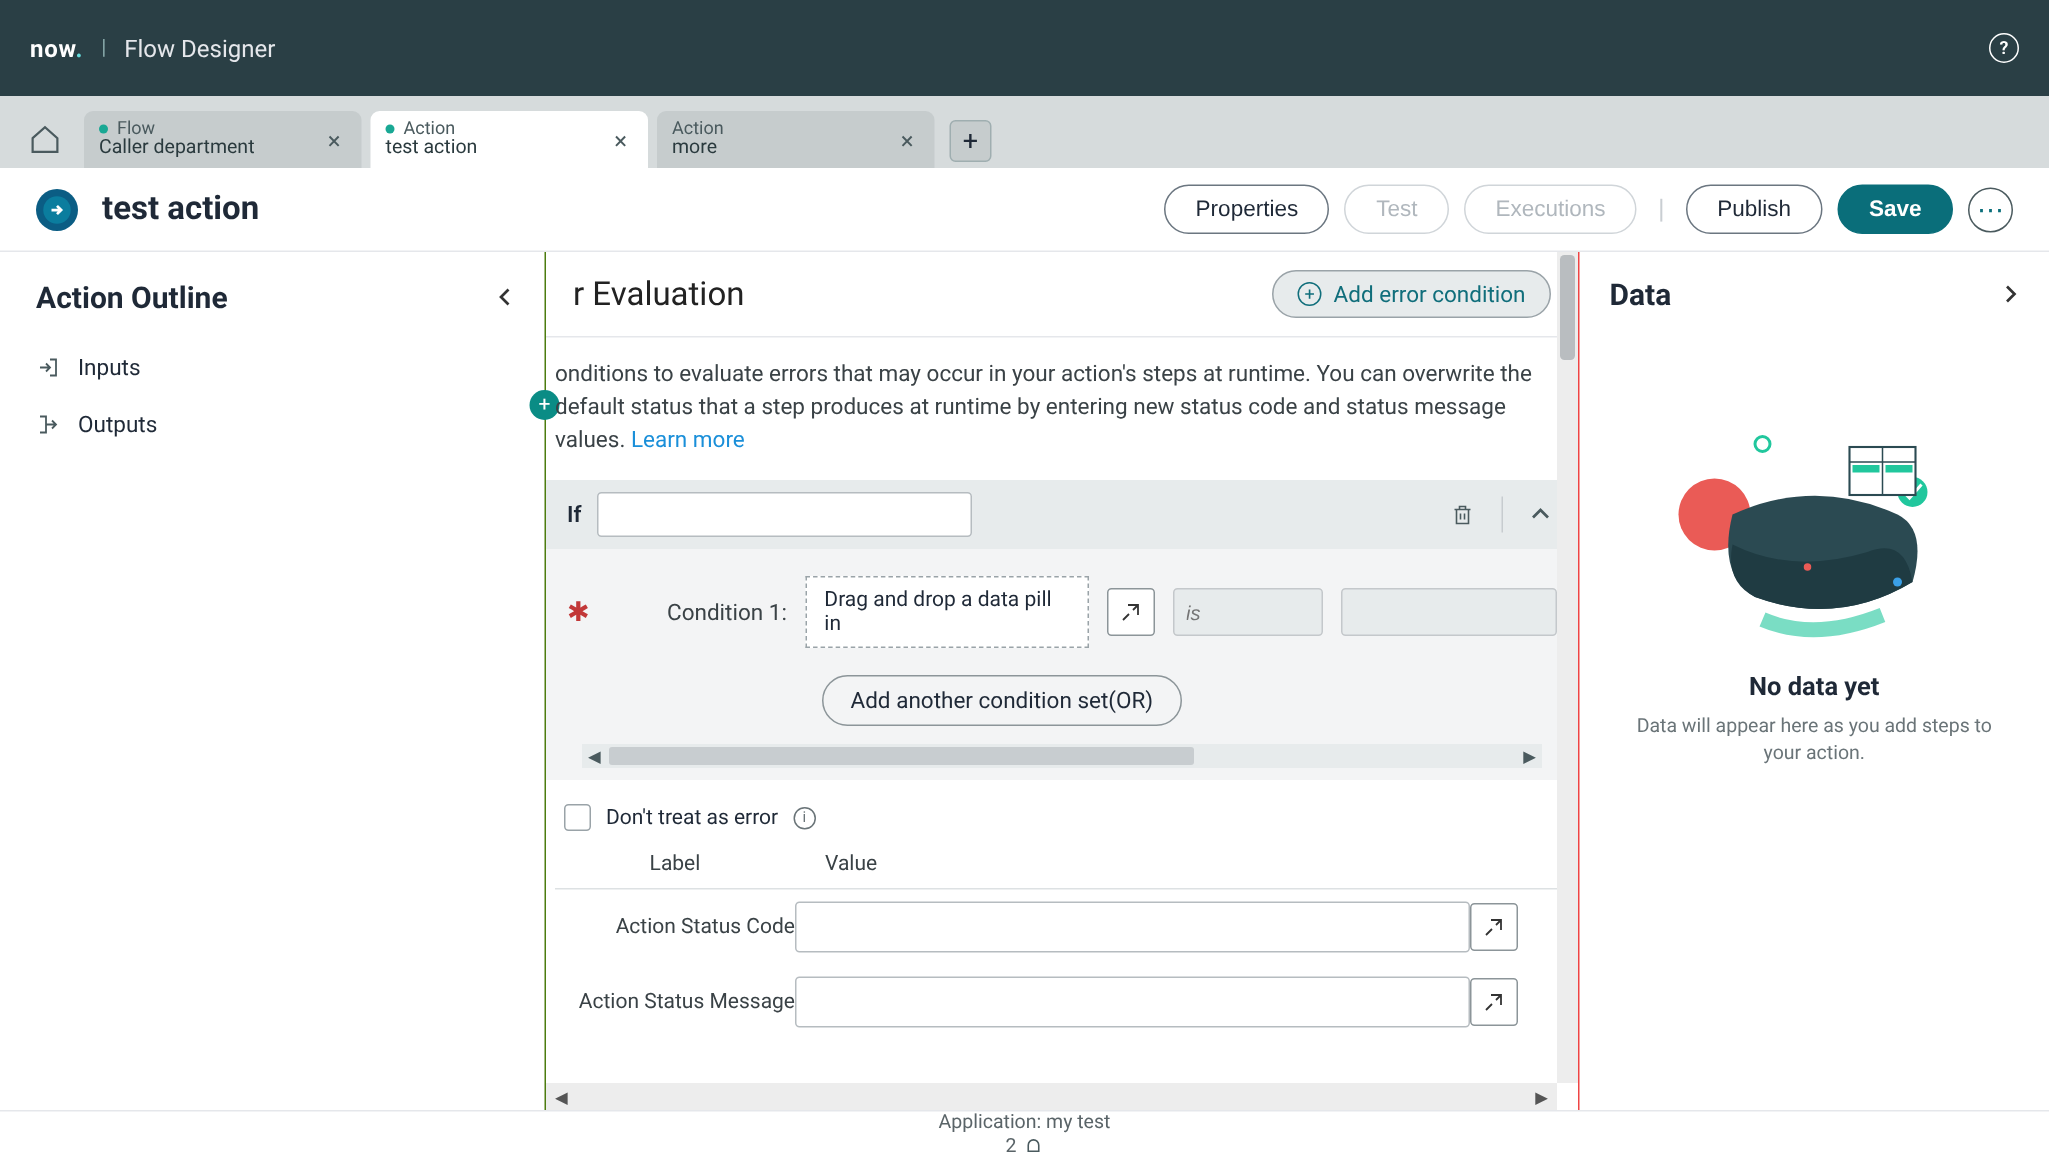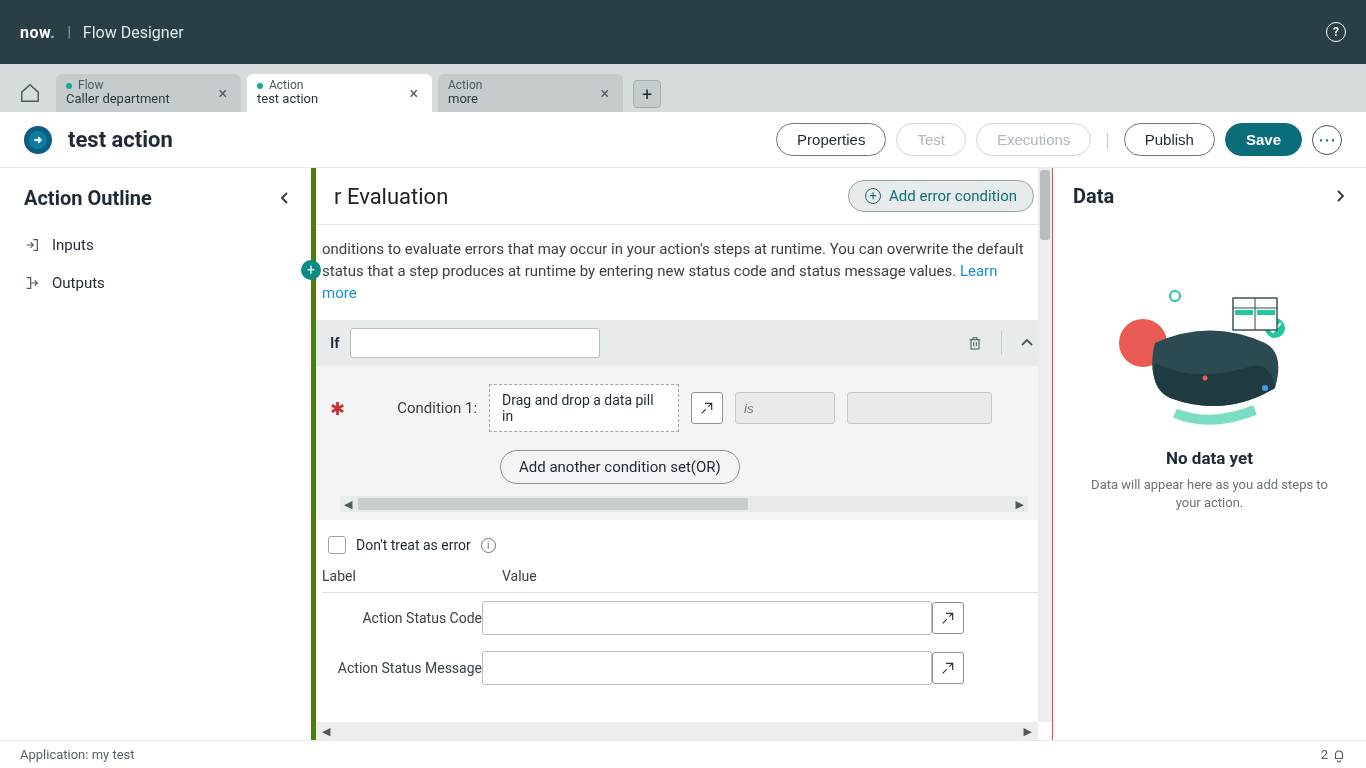--- a/index.html
+++ b/index.html
@@ -36,21 +36,21 @@
 .btn.disabled { color:#b0b7bd; border-color:#d0d5d9; cursor:default; }
 .btn.primary { background:#0a6e7a; color:#fff; border-color:#0a6e7a; font-weight:600; }
 .btn.publish { font-weight:500; }
 .bar-sep { color:#c9ced2; font-size:18px; padding:0 4px; }
 .more-btn { width:30px; height:30px; border-radius:50%; border:1.5px solid #4a5a5e; display:flex; align-items:center; justify-content:center; cursor:pointer; font-size:18px; color:#0a6e7a; }
 
 
 .main { display:flex; height: calc(768px - 64px - 48px - 56px - 28px); background:#fff; }
 
 
-.sidebar { width: 316px; border-right:5px solid #4d7c0f; padding:18px 0px; position:relative; }
+.sidebar { width: 364px; border-right:1px solid #4d7c0f; padding:18px 0px; position:relative; }
 .sidebar-header{ display:flex; align-items:center; justify-content:space-between; padding:0 20px 10px 24px;}
 .sidebar-title { font-size:20px; font-weight:700; }
 .collapse-btn { font-size:18px; cursor:pointer; color:#333; }
 .outline-list { list-style:none; margin-top:6px;}
 .outline-item { display:flex; align-items:center; gap:10px; padding:10px 24px; font-size:15px; cursor:pointer; }
 .outline-item.selected { background:#eceff0; }
 .outline-icon { width:18px; text-align:center; color:#4a5a5e; }
 .add-pill { position:absolute; right:-10px; top:92px; width:20px; height:20px; border-radius:50%; background:#0a8c85; color:#fff; display:flex; align-items:center; justify-content:center; font-size:14px; cursor:pointer; }
 
 
@@ -83,39 +83,39 @@
 .hscroll { height:16px; background:#e7ebec; margin:0 10px; position:relative; display:flex; align-items:center; }
 .hscroll-thumb{ position:absolute; left:18px; height:12px; width:390px; background:#c8cdd0; border-radius:2px;}
 .hscroll .chev{ font-size:11px; color:#4a5a5e; padding:0 4px;}
 .hscroll .chev.right{margin-left:auto;}
 
 .treat-row { display:flex; align-items:center; gap:10px; padding:16px 6px 8px 6px; }
 .checkbox { width:18px; height:18px; border:1.5px solid #9aa3a8; border-radius:3px; }
 .info-icon { width:15px; height:15px; border:1.3px solid #6a7478; border-radius:50%; display:inline-flex; align-items:center; justify-content:center; font-size:10px; color:#6a7478;}
 
 .lv-header { display:flex; gap:20px; padding:6px 0 8px 0; border-bottom:1px solid #dde1e3; font-size:14px; color:#3a4246;}
-.lv-header .lbl{ width:160px; text-align:left;}
+.lv-header .lbl{ width:160px; text-align:center;}
 .lv-row { display:flex; align-items:center; padding:8px 0; }
 .lv-label { width:160px; text-align:right; font-size:14px; color:#3a4246; }
 .lv-input { flex:1; max-width:450px; height:34px; border:1px solid #b6bcc0; border-radius:3px; background:#fff; }
 
 .center-bottom-scroll { position:absolute; bottom:0; left:0; right:14px; height:18px; background:#ededed; display:flex; align-items:center; justify-content:space-between; padding:0 6px;}
 .vscroll-bar { position:absolute; right:0; top:0; bottom:18px; width:14px; background:#ededed; }
 .vscroll-thumb{ position:absolute; top:2px; left:2px; width:10px; height:70px; background:#b9bdc0; border-radius:3px;}
 
 
 .right-panel { width:314px; border-left:1px solid #ef4444; padding:16px 20px; }
 .right-header { display:flex; align-items:center; justify-content:space-between; }
 .right-title { font-size:20px; font-weight:700; }
 .illust { width:190px; height:140px; margin:80px auto 20px auto; position:relative; }
 .no-data-h { text-align:center; font-size:17px; font-weight:700; margin-top:10px; }
 .no-data-p { text-align:center; font-size:13px; color:#6a7478; margin-top:8px; padding:0 10px; line-height:1.4;}
 
 
-.footer { height:28px; border-top:1px solid #e5e7eb; display:flex; align-items:center; padding:0 20px; font-size:13px; color:#5a6468; justify-content:space-between; background:#fff;}
+.footer { height:28px; border-top:1px solid #e5e7eb; display:flex; align-items:center; padding:0 32px; font-size:13px; color:#5a6468; justify-content:space-between; background:#fff;flex-direction:column;}
 .footer-right{ display:flex; align-items:center; gap:4px; }
 
 svg{display:block;}
 </style>
 </head>
 <body>
 
 <div class="top-header">
   <div class="top-header-left">
     <span class="logo"><span>now</span><span class="logo-dot">.</span></span>

